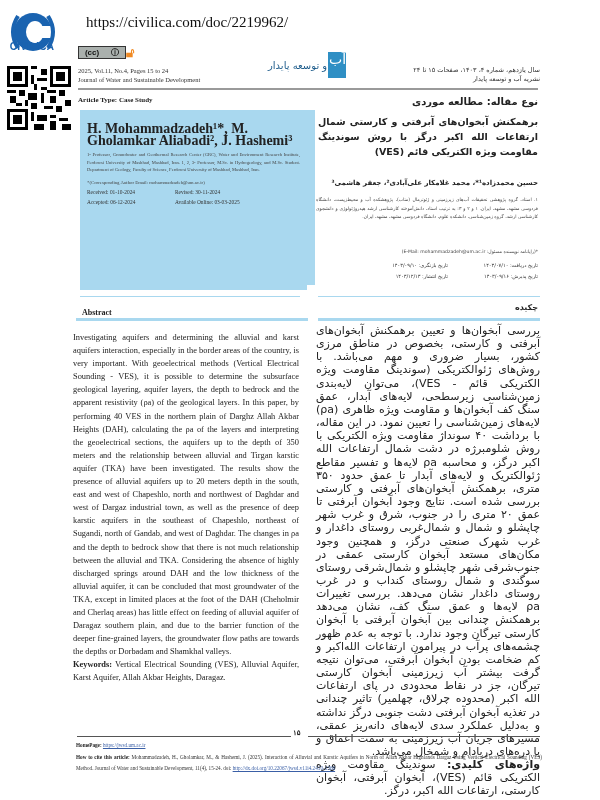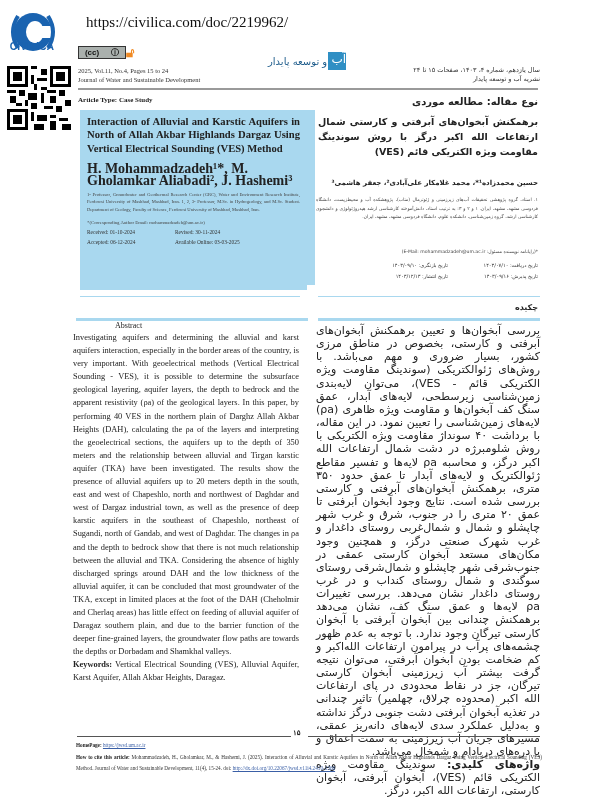--- a/index.html
+++ b/index.html
@@ -14,21 +14,21 @@
   .qr { position: absolute; left: 7px; top: 66px; width: 64px; height: 64px; }
   .lic { position: absolute; left: 78px; top: 46px; display: flex; align-items: center; }
   .cc-badge { width: 48px; height: 13px; background: #aab0ad; border: 1px solid #333; font-family: "Liberation Sans", sans-serif;
     font-size: 8px; display: flex; align-items: center; justify-content: space-around; color: #111; font-weight: bold; }
   .oa { font-family: "Liberation Sans", sans-serif; font-size: 13px; color: #f08a24; font-weight: bold; line-height: 1; }
 
   .hdr-left { position: absolute; left: 78px; top: 66px; font-size: 6.5px; line-height: 9px; color: #333; }
   .hdr-right { position: absolute; right: 60px; top: 66px; font-size: 6.5px; line-height: 9px; color: #333; direction: rtl; text-align: right;
     font-family: "DejaVu Sans", sans-serif; }
   .journal-logo { position: absolute; left: 268px; top: 52px; display: flex; align-items: center; direction: rtl; }
-  .jl-box { width: 18px; height: 18px; background: #2f8fc4; color: #fff; font-size: 12px; text-align: right; line-height: 14px; font-family: "DejaVu Sans", sans-serif; }
+  .jl-box { width: 18px; height: 26px; background: #2f8fc4; color: #fff; font-size: 14px; text-align: right; line-height: 14px; font-family: "DejaVu Sans", sans-serif; }
   .jl-text { font-family: "DejaVu Sans", sans-serif; font-size: 10px; color: #1f5d8c; margin-right: 1px; }
   .hdr-rule { position: absolute; left: 78px; top: 88px; width: 460px; height: 2px; background: #9a9a9a; }
 
   .type-left { position: absolute; left: 78px; top: 96px; font-size: 7px; font-weight: bold; }
   .type-right { position: absolute; right: 62px; top: 96px; font-size: 10px; font-weight: bold; direction: rtl; font-family: "DejaVu Sans", sans-serif; }
 
   
   .blue-en { position: absolute; left: 80px; top: 110px; width: 227px; height: 180px; background: #a9d8ef; padding: 5px 7px; }
   .blue-fa { position: absolute; left: 307px; top: 110px; width: 8px; height: 175px; background: #a9d8ef; }
 
@@ -42,21 +42,21 @@
     font-size: 9.5px; font-weight: bold; line-height: 15px; }
   .fa-authors { position: absolute; right: 62px; top: 179px; direction: rtl; font-family: "DejaVu Sans", sans-serif; font-size: 7px; font-weight: bold; }
   .fa-aff { position: absolute; right: 62px; top: 196px; width: 222px; direction: rtl; text-align: justify; font-family: "DejaVu Sans", sans-serif;
     font-size: 4.6px; line-height: 8.6px; color: #444; }
   .fa-email { position: absolute; right: 62px; top: 249px; direction: rtl; font-family: "DejaVu Sans", sans-serif; font-size: 4.6px; color: #444; }
   .fa-dates { position: absolute; right: 62px; top: 262px; width: 180px; direction: rtl; font-family: "DejaVu Sans", sans-serif; font-size: 5px; color: #333;
     display: grid; grid-template-columns: 1fr 1fr; row-gap: 5px; }
 
   .abs-rule-en { position: absolute; left: 80px; top: 296px; width: 220px; height: 1px; background: #a9d8ef; }
   .abs-rule-fa { position: absolute; left: 318px; top: 296px; width: 222px; height: 1px; background: #a9d8ef; }
-  .abs-head { position: absolute; left: 82px; top: 321px; font-size: 8px; font-weight: normal; margin-left: 33px; }
+  .abs-head { position: absolute; left: 82px; top: 308px; font-size: 8px; font-weight: bold; }
   .abs-head-fa { position: absolute; right: 62px; top: 303px; direction: rtl; font-family: "DejaVu Sans", sans-serif; font-size: 8px; font-weight: bold; }
   .abs-band-fill { position: absolute; left: 76px; top: 318px; width: 232px; height: 3px; background: #a9d8ef; }
   .abs-band-fill2 { position: absolute; left: 318px; top: 318px; width: 222px; height: 3px; background: #a9d8ef; }
 
   .abs-en { position: absolute; left: 73px; top: 323px; width: 226px; font-size: 8.4px; line-height: 13.1px; text-align: justify; color: #222; margin-top: 8px; }
   .abs-en .kw { font-weight: bold; }
   .abs-fa { position: absolute; right: 60px; top: 324px; width: 224px; direction: rtl; text-align: justify; font-family: "DejaVu Sans", sans-serif;
     font-size: 11px; line-height: 13.15px; color: #222; }
   .abs-fa .kw { font-weight: bold; }
 
@@ -143,21 +143,20 @@
 <div class="hdr-right">
   <div>سال یازدهم، شماره ۴، ۱۴۰۳، صفحات ۱۵ تا ۲۴</div>
   <div>نشریه آب و توسعه پایدار</div>
 </div>
 <div class="hdr-rule"></div>
 
 <div class="type-left">Article Type: Case Study</div>
 <div class="type-right">نوع مقاله: مطالعه موردی</div>
 
 <div class="blue-en">
-  <div class="en-title">Interaction of Alluvial and Karstic Aquifers in North of Allah Akbar Highlands Dargaz Using Vertical Electrical Sounding (VES) Method</div>
   <div class="en-authors">H. Mohammadzadeh¹*, M. Gholamkar Aliabadi², J. Hashemi³</div>
   <div class="en-aff">1- Professor, Groundwater and Geothermal Research Center (GRC), Water and Environment Research Institute, Ferdowsi University of Mashhad, Mashhad, Iran. 1, 2, 3- Professor, M.Sc. in Hydrogeology, and M.Sc. Student. Department of Geology, Faculty of Science, Ferdowsi University of Mashhad, Mashhad, Iran.</div>
   <div class="en-email">*(Corresponding Author Email: mohammadzadeh@um.ac.ir)</div>
   <div class="en-dates">
     <span>Received: 01-10-2024</span>
     <span>Revised: 30-11-2024</span>
     <span>Accepted: 06-12-2024</span>
     <span>Available Online: 03-03-2025</span>
   </div>
 </div>

